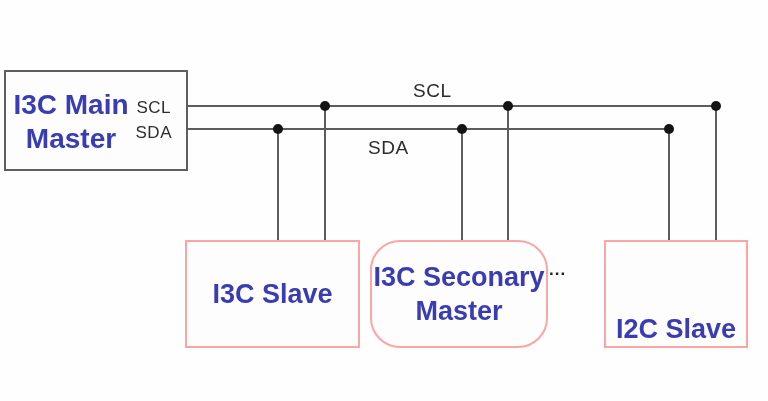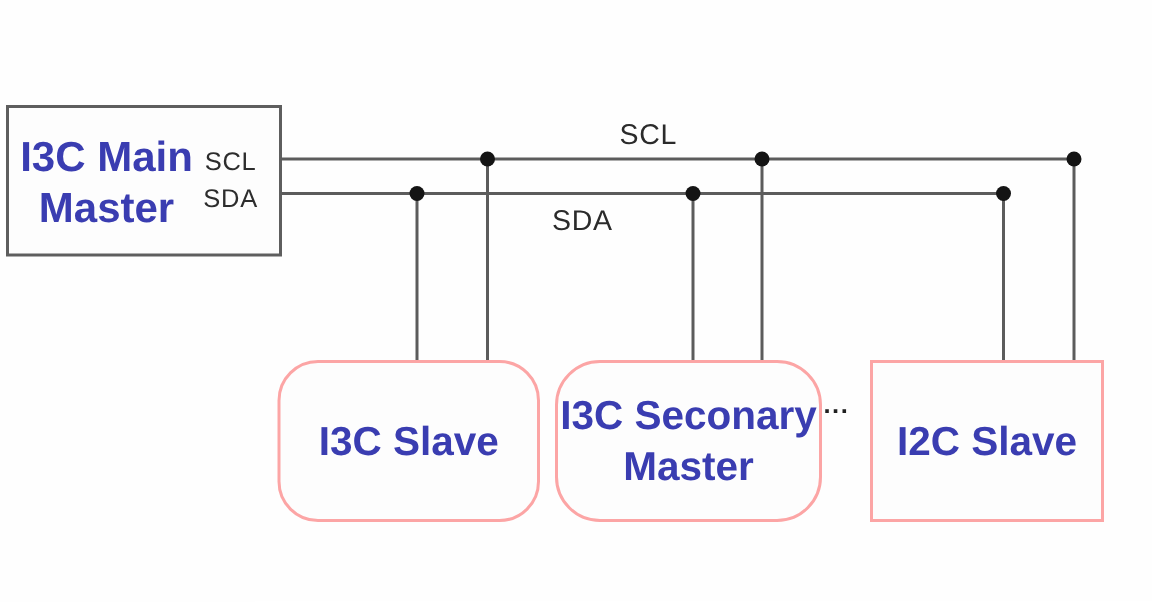--- a/index.html
+++ b/index.html
@@ -54,23 +54,23 @@
   
   .dot{
     position:absolute;width:10px;height:10px;
     background:#141414;border-radius:50%;
   }
   .dot-scl{top:101px;} .dot-sda{top:124px;}
   .dx-325{left:320px;} .dx-508{left:503px;} .dx-716{left:711px;}
   .dx-278{left:273px;} .dx-462{left:457px;} .dx-669{left:664px;}
   
   .box-dev{top:240px;height:108px;display:flex;align-items:center;justify-content:center;}
-  .box-slave1{left:185px;width:175px;border-radius:27px;}
+  .box-slave1{left:185px;width:175px;}
   .box-secmaster{left:370px;width:178px;border-radius:30px;}
-  .box-slave3{left:580px;width:156px;}
+  .box-slave3{left:604px;width:144px;align-items:flex-end;}
   .dev-text{
     text-align:center;
     color:#3a3db1;
     font-size:27px;line-height:34px;font-weight:600;
   }
   .dev-text span{display:block;}
   .ellipsis{
     position:absolute;left:549px;top:260px;
     color:#1f1f1f;font-size:17px;font-weight:700;
     letter-spacing:1px;

